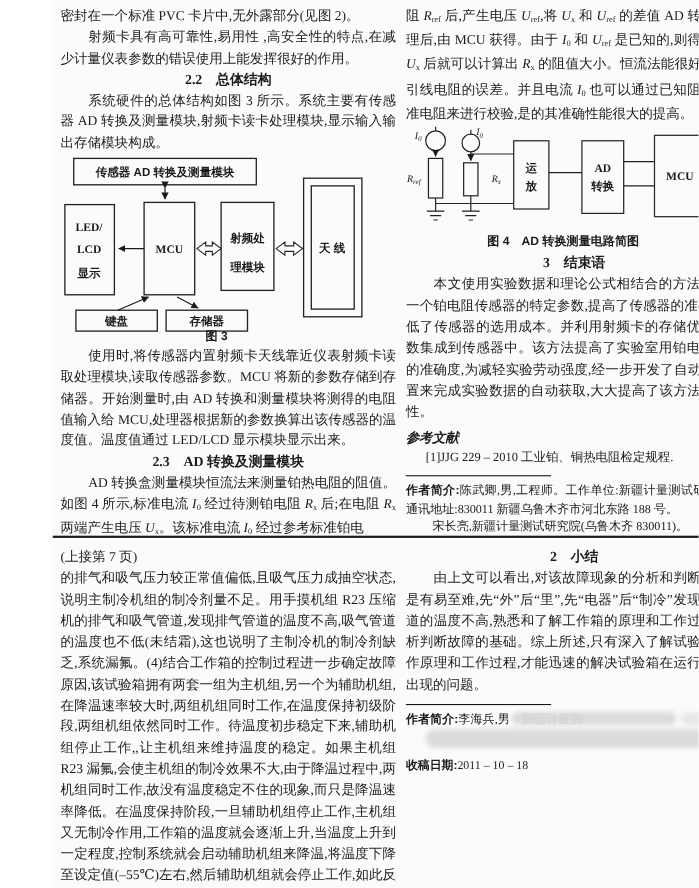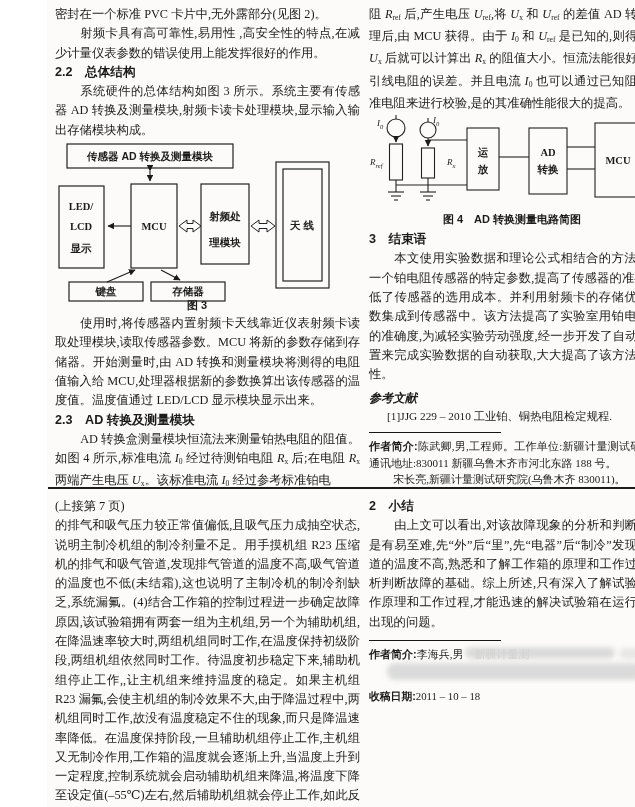--- a/index.html
+++ b/index.html
@@ -5,22 +5,22 @@
   html,body{margin:0;padding:0;}
   .page{position:relative;width:627px;height:807px;background:#fcfbf9;overflow:hidden;
         font-family:"Liberation Serif","DejaVu Serif",serif;color:#1b1b1b;margin-left:47px;}
   .col{position:absolute;width:305px;font-size:12.3px;line-height:19.3px;}
   .a1-left{left:8px;top:5px;}
   .a1-right{left:322px;top:5px;width:306px;}
   .a2-left{left:8px;top:497px;}
   .a2-right{left:322px;top:497px;width:306px;}
   .jp{margin:0;text-align:justify;text-justify:inter-ideograph;}
   .ind{text-indent:2.05em;}
-  .sec{margin:0;font-family:Liberation Sans, sans-serif;font-weight:bold;
-       font-size:12.6px;line-height:19.3px;}
+  .sec{margin:0;font-family:Liberation Serif, serif;font-weight:bold;
+       font-size:12.6px;line-height:19.3px;text-align:center;}
   i{font-family:"Liberation Serif",serif;font-style:italic;}
   sub{font-size:.62em;vertical-align:-0.25em;}
   .fig{display:block;margin:2px 0 2px 0;}
   .fig text{fill:#1b1b1b;}
   .bx{font-family:"Liberation Sans","DejaVu Sans",sans-serif;font-weight:bold;font-size:10.5px;}
   .bx-lat{font-family:"Liberation Serif",serif;font-weight:bold;font-size:10.5px;}
   .fcap{font-family:"Liberation Sans","DejaVu Sans",sans-serif;font-weight:bold;font-size:11px;}
   .fmath{font-family:"Liberation Serif",serif;font-style:italic;font-size:9px;}
   .refhd{margin:6px 0 2px 0;text-align:left;font-family:"Liberation Sans","DejaVu Sans",sans-serif;
          font-weight:bold;font-size:12px;line-height:16px;font-style:italic;}

